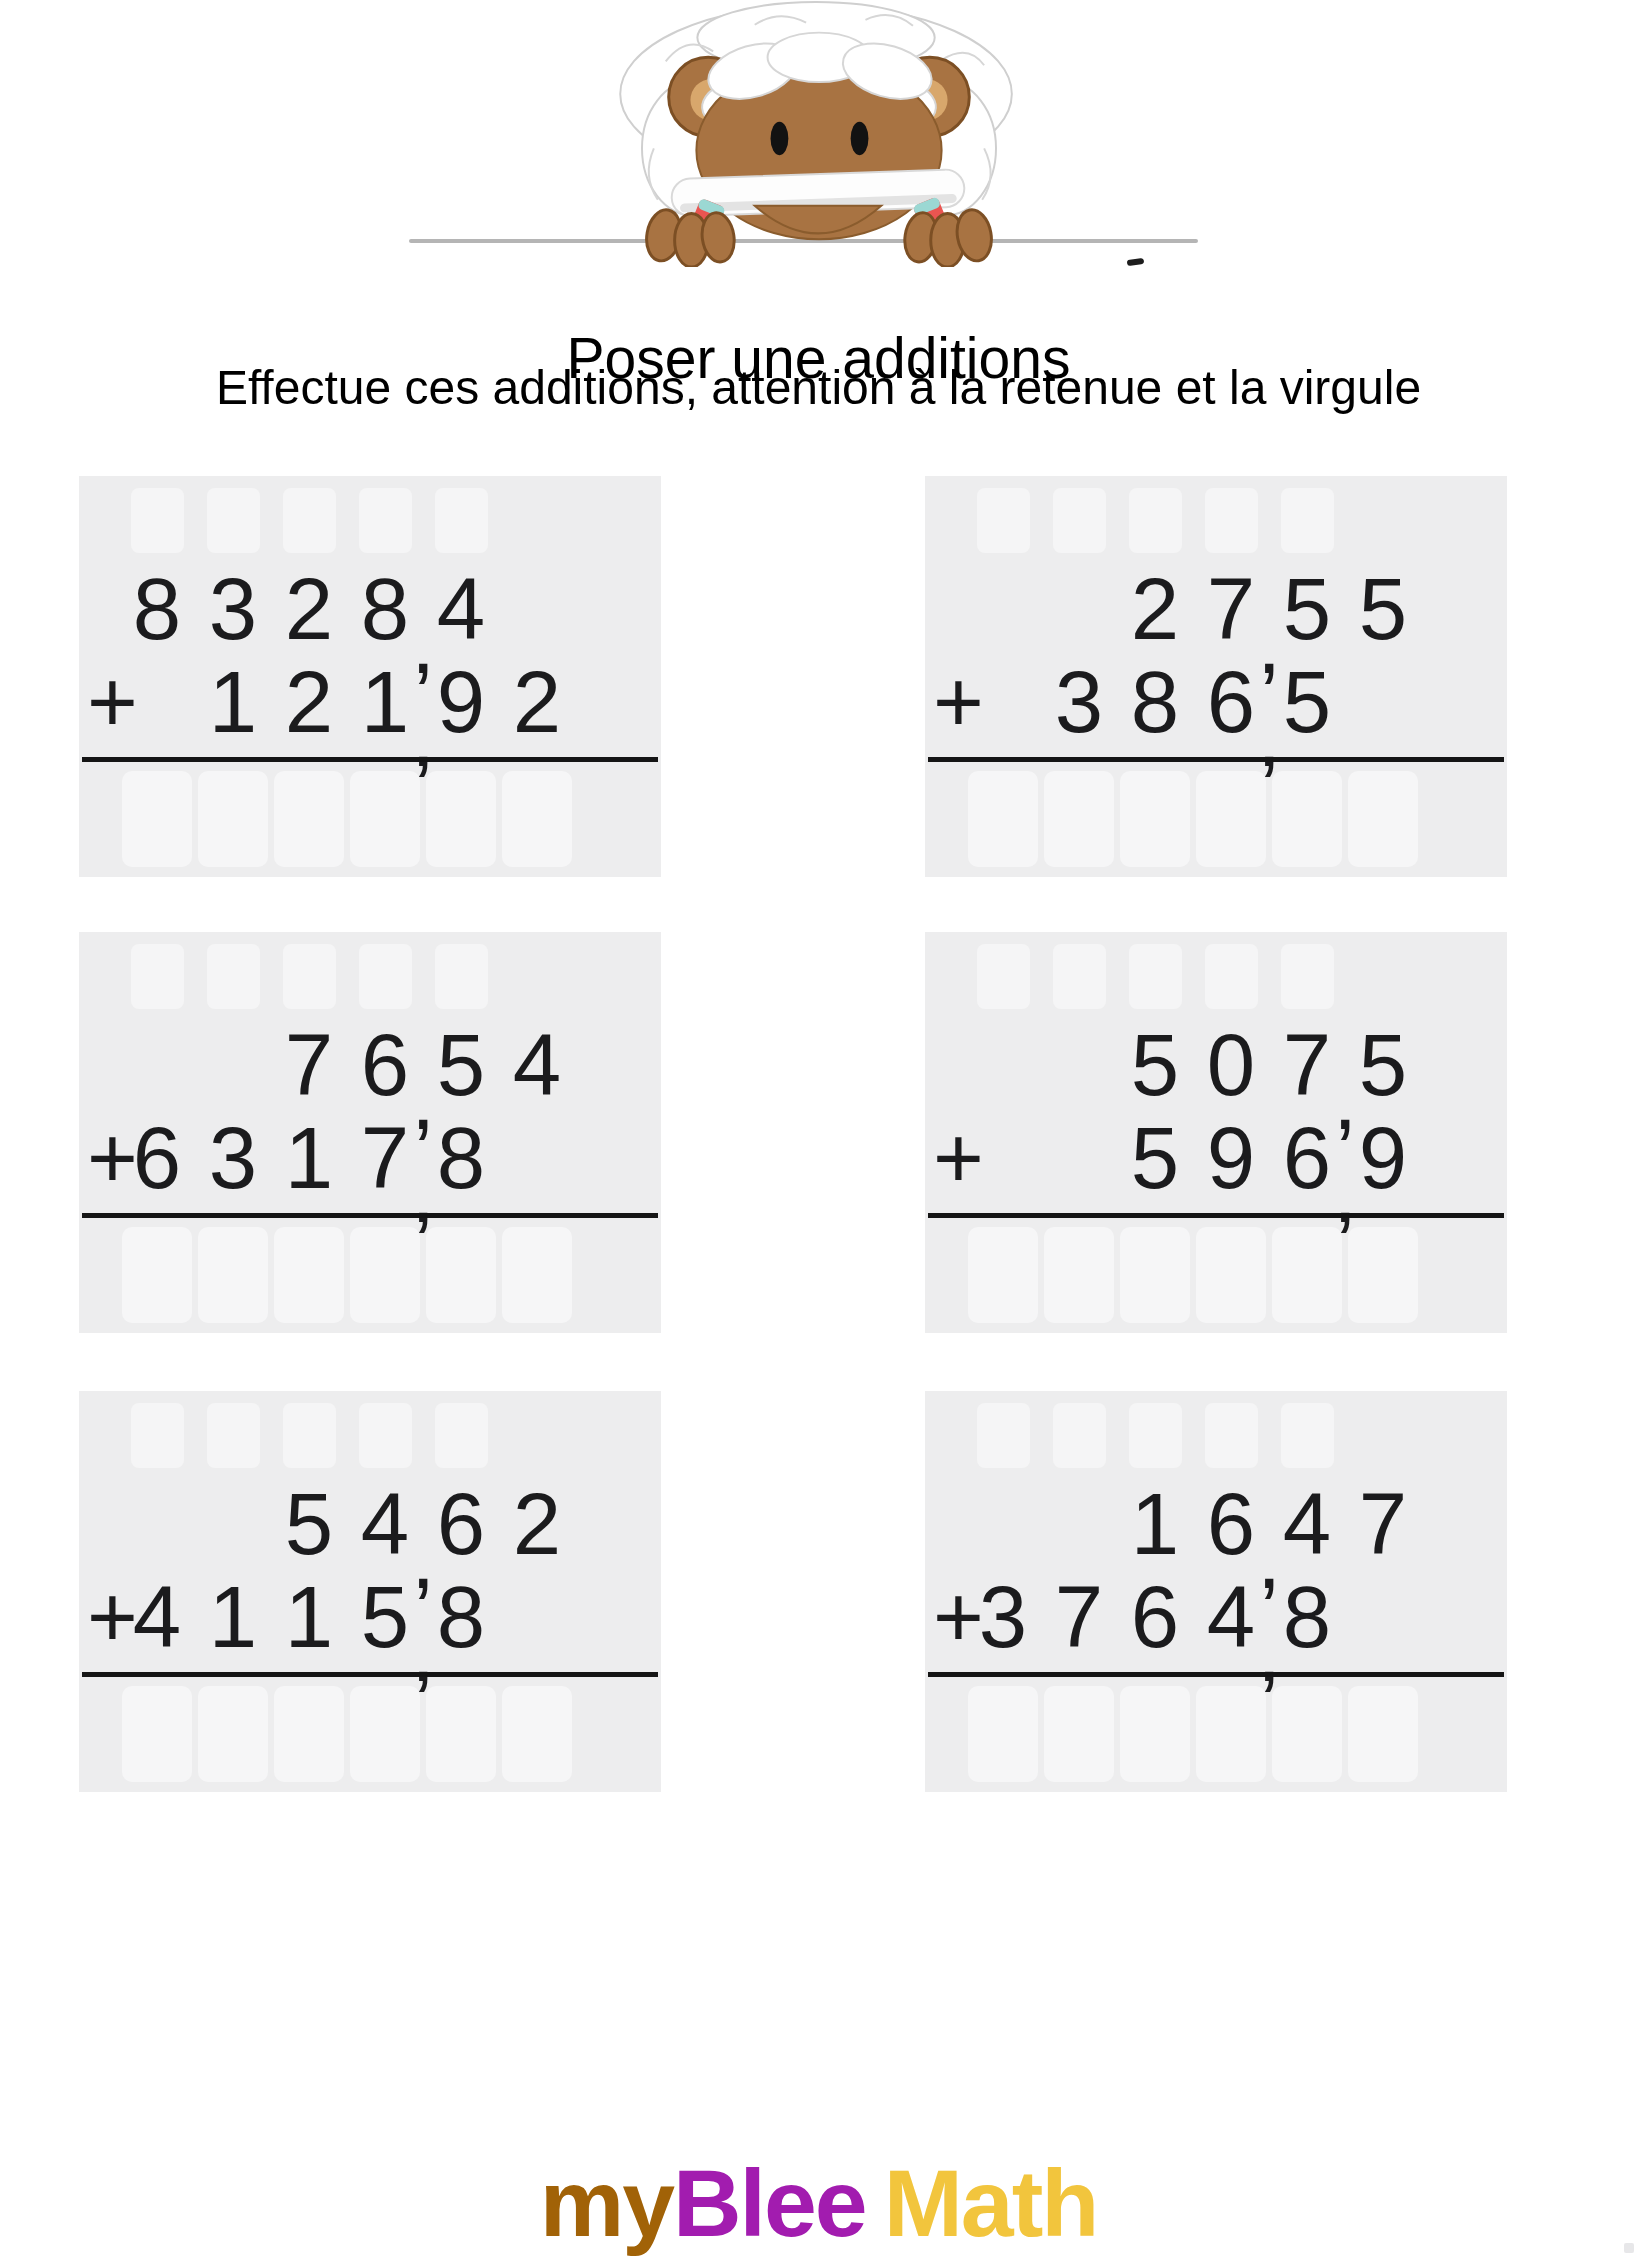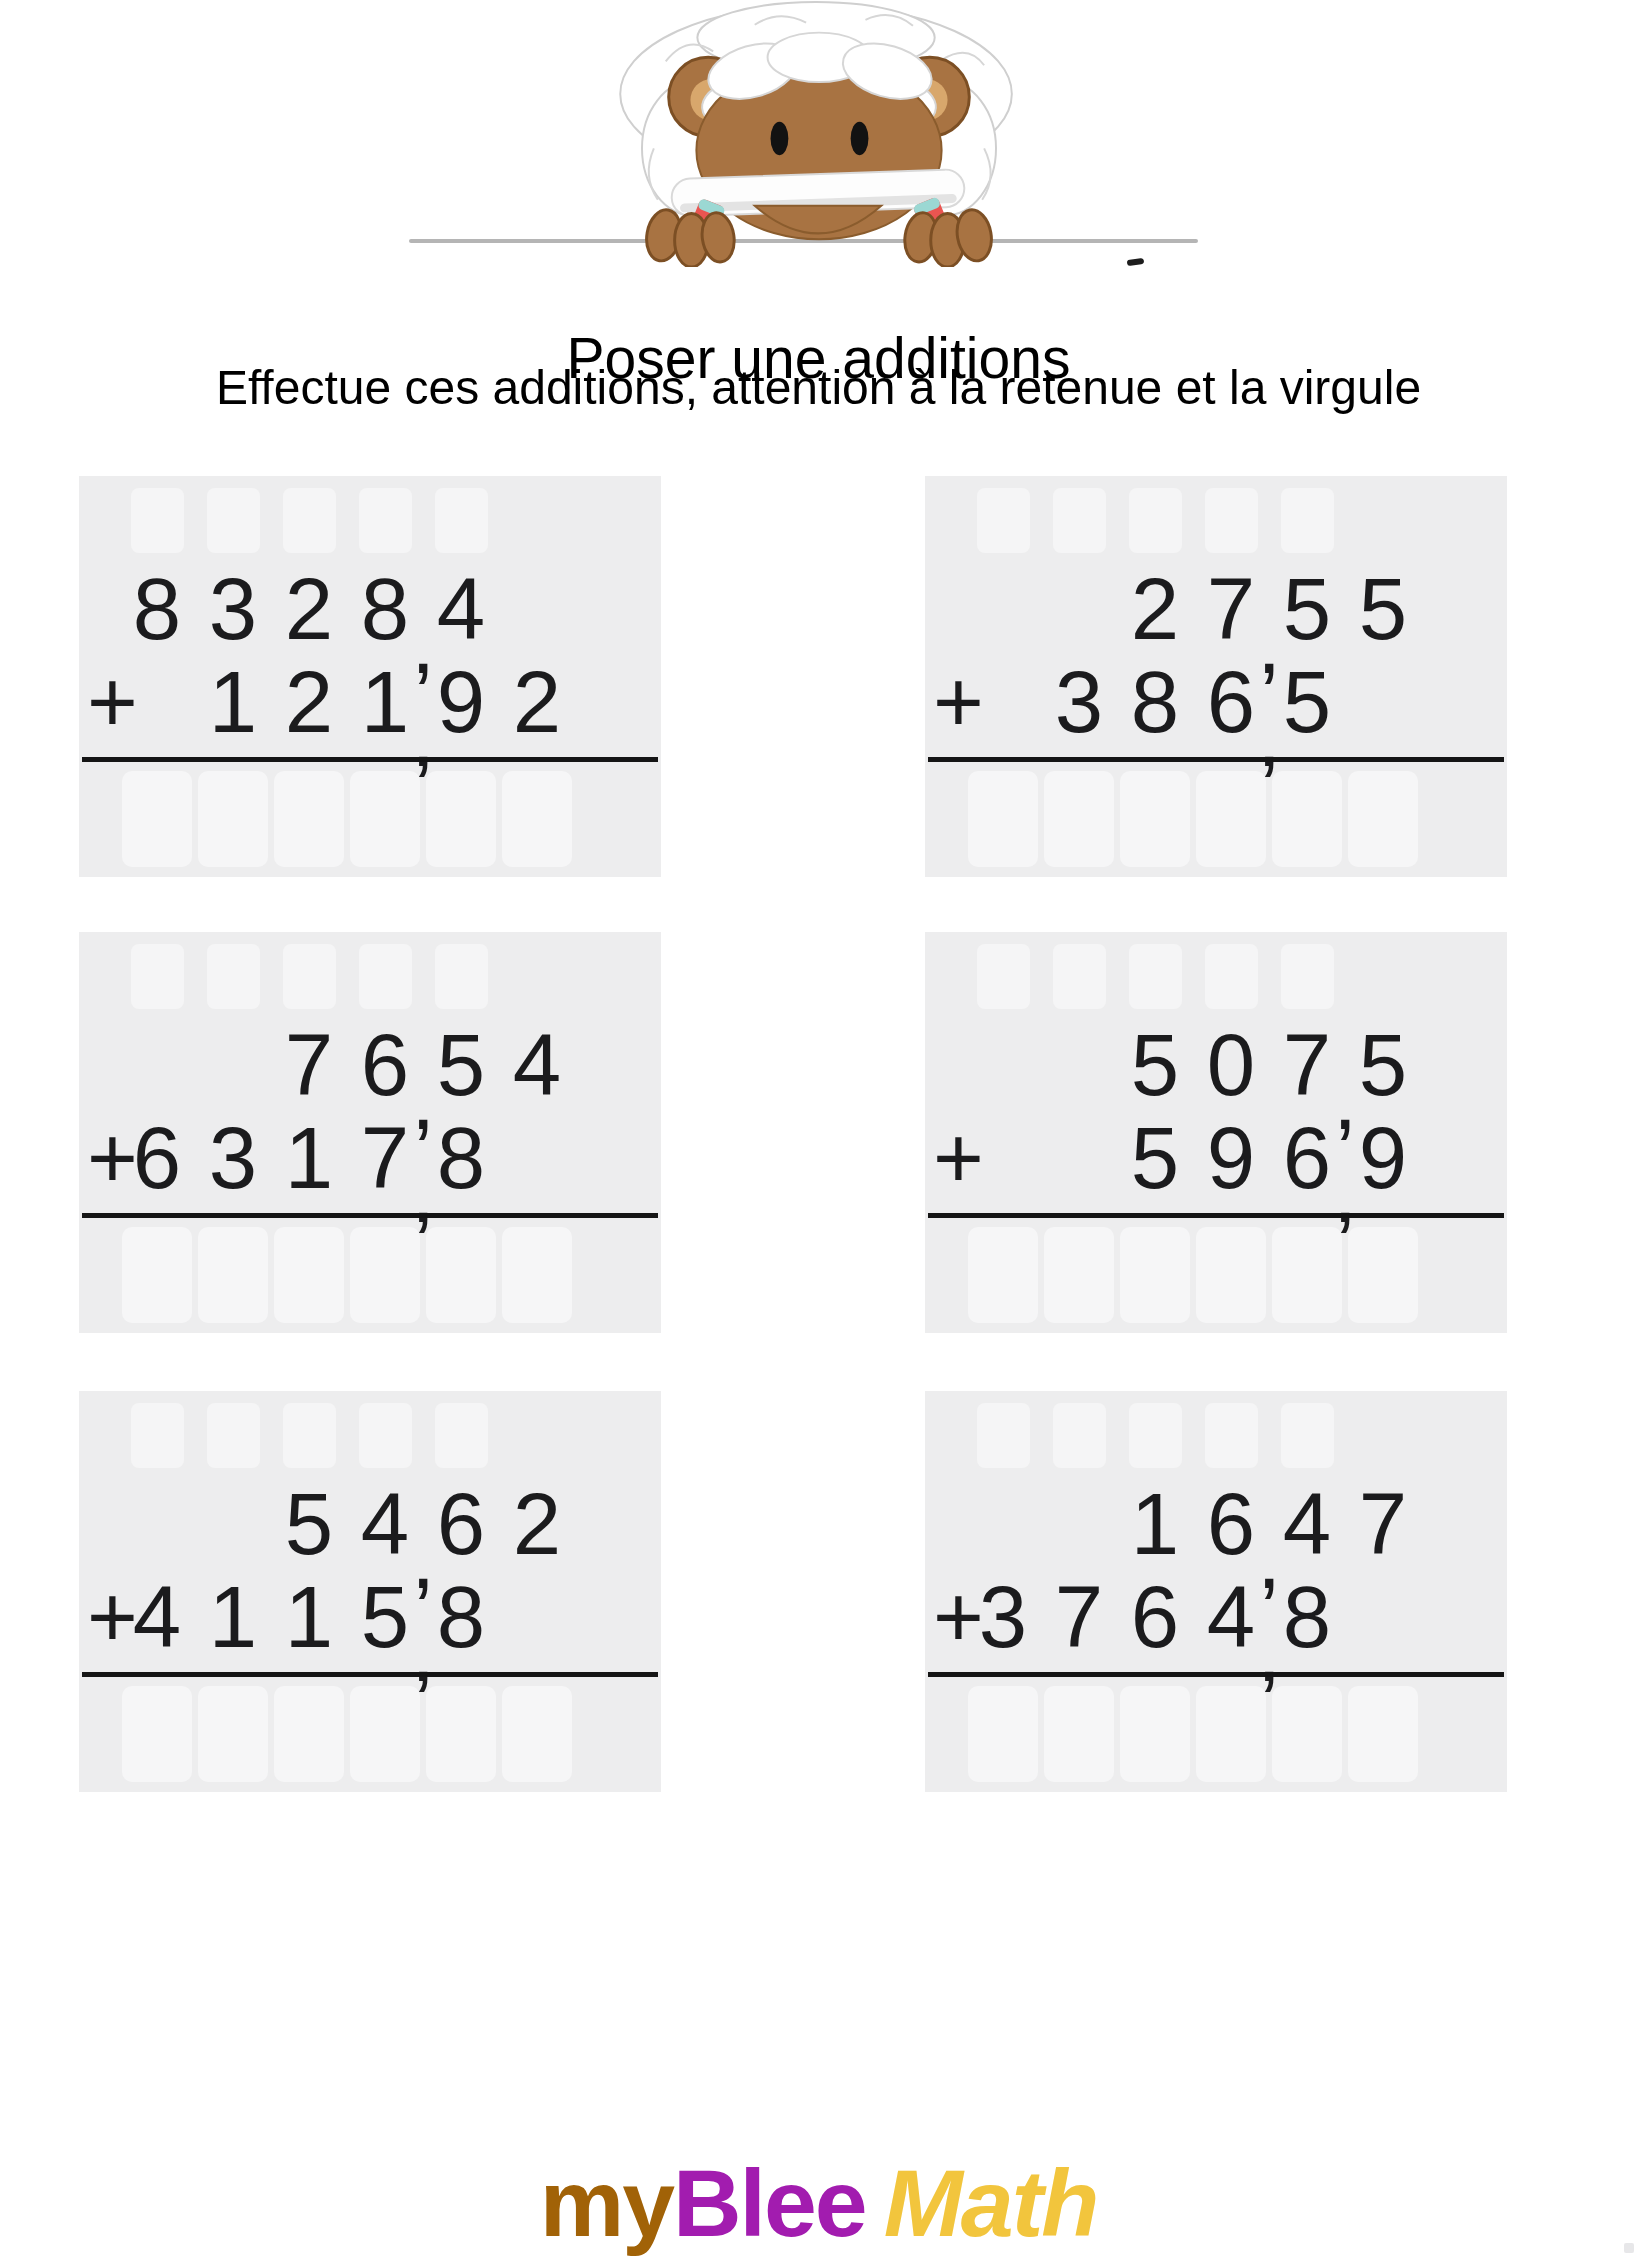--- a/index.html
+++ b/index.html
@@ -54,21 +54,21 @@
   .answers{position:absolute;left:40px;top:295px;display:flex;}
   .ans-cell{width:76px;display:flex;justify-content:center;}
   .answer-box{width:70px;height:96px;background:#f6f6f7;border-radius:10px;}
   
   .logo{
     position:absolute;left:0;top:2156px;width:1637px;text-align:center;
     font-size:95px;font-weight:700;letter-spacing:-2px;line-height:1;
   }
   .logo-my{color:#a16207;}
   .logo-blee{color:#a21caf;}
-  .logo-math{color:#f2c53d;margin-left:18px;font-style:italic;}
+  .logo-math{color:#f2c53d;margin-left:18px;}
   .scan-artifact{
     position:absolute;left:1624px;top:2243px;width:10px;height:10px;
     background:#c9c9cf;opacity:.45;border-radius:2px;
   }
 </style>
 </head>
 <body>
 
 <div class="mascot-line"></div>
 

